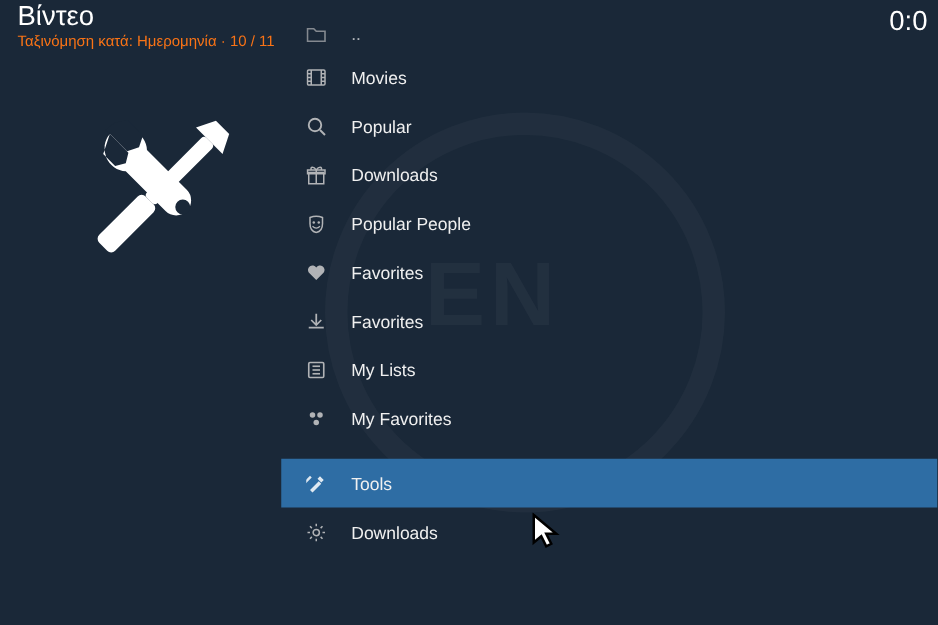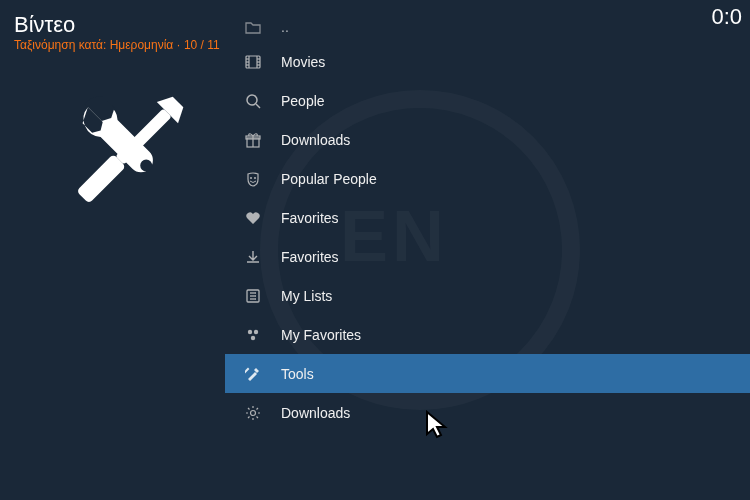--- a/index.html
+++ b/index.html
@@ -23,21 +23,21 @@
     .bg-text {
       position: absolute;
       top: 195px; left: 340px;
       font-size: 72px;
       font-weight: 900;
       color: rgba(255,255,255,0.04);
       letter-spacing: 4px;
       pointer-events: none;
     }
     .header {
-      padding: 12px 14px 4px 14px;
+      padding: 0 14px 4px 14px;
     }
     .title { font-size: 22px; color: #fff; font-weight: 400; }
     .subtitle { font-size: 12px; color: #f97316; }
     .clock {
       position: absolute;
       top: 4px; right: 8px;
       font-size: 22px;
       color: #fff;
     }
     .sidebar-art {
@@ -50,21 +50,21 @@
       top: 12px; left: 225px; right: 0;
     }
     .menu-item {
       display: flex;
       align-items: center;
       height: 39px;
       padding-left: 18px;
       cursor: pointer;
     }
     .menu-item.parent { height: 30px; opacity: 0.7; }
-    .menu-item.selected { background: #2e6da4; }
+    .menu-item.selected { background: #2e6da4; margin-top: 13px; }
     .menu-icon {
       width: 20px; height: 20px;
       display: flex; align-items: center; justify-content: center;
       margin-right: 18px;
       opacity: 0.85;
     }
     .menu-label { font-size: 14px; color: #f0f0f0; }
     .cursor {
       position: absolute;
       top: 410px; left: 425px;
@@ -124,21 +124,21 @@
       </span>
       <span class="menu-label">Movies</span>
     </div>
     <div class="menu-item">
       <span class="menu-icon">
         <svg width="16" height="16" viewBox="0 0 16 16" fill="none" stroke="#ccc" stroke-width="1.5">
           <circle cx="7" cy="7" r="5"></circle>
           <line x1="11" y1="11" x2="15" y2="15"></line>
         </svg>
       </span>
-      <span class="menu-label">People</span>
+      <span class="menu-label">Popular</span>
     </div>
     <div class="menu-item">
       <span class="menu-icon">
         <svg width="16" height="16" viewBox="0 0 16 16" fill="none" stroke="#ccc" stroke-width="1.2">
           <rect x="2" y="6" width="12" height="9"></rect>
           <rect x="1" y="4" width="14" height="3"></rect>
           <line x1="8" y1="4" x2="8" y2="15"></line>
           <path d="M8 4 C6 1 3 1 4 4 M8 4 C10 1 13 1 12 4"></path>
         </svg>
       </span>

